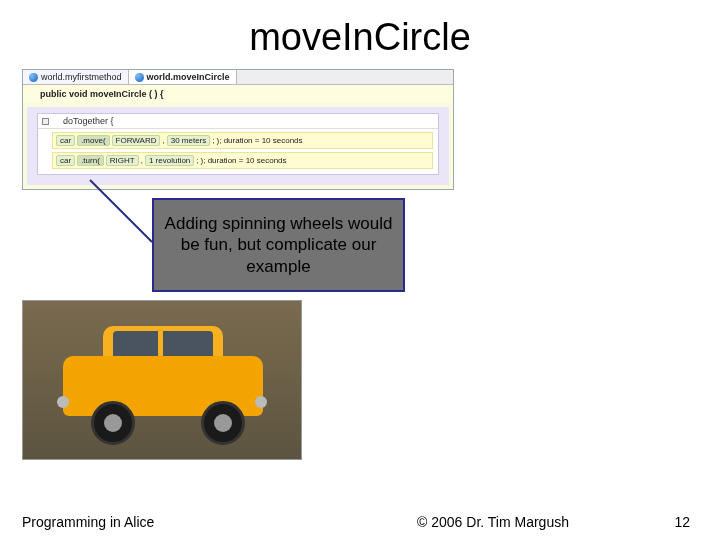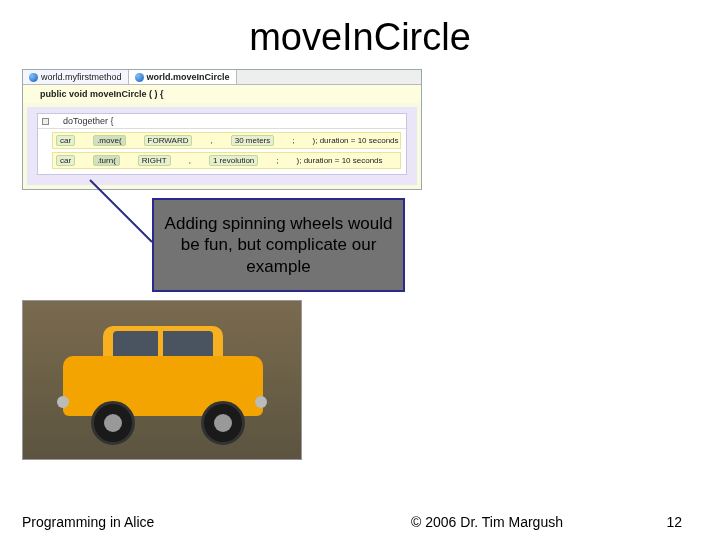--- a/index.html
+++ b/index.html
@@ -4,31 +4,31 @@
 <style>
   * { box-sizing: border-box; margin: 0; padding: 0; }
   html, body { width: 720px; height: 540px; font-family: Arial, Helvetica, sans-serif; background: #fff; }
   .slide { position: relative; width: 720px; height: 540px; }
   .title { text-align: center; font-size: 38px; padding-top: 16px; padding-bottom: 10px; color: #000; }
   .content { display: flex; padding: 0 22px; gap: 14px; }
   .left-col { width: 400px; }
   .right-col { width: 260px; padding-top: 8px; }
 
   
-  .editor { border: 1px solid #9aa; background: #fafae0; font-family: Verdana, Arial, sans-serif; font-size: 9px; color: #222; width: 400px; }
+  .editor { border: 1px solid #9aa; background: #fafae0; font-family: Verdana, Arial, sans-serif; font-size: 9px; color: #222; width: 432px; }
   .tabs { display: flex; background: #eee; border-bottom: 1px solid #bbb; }
   .tab { padding: 2px 6px; display: flex; align-items: center; gap: 3px; background: #f5f5ff; border-right: 1px solid #bbb; }
   .tab.active { background: #fff; font-weight: bold; }
   .globe-icon { width: 9px; height: 9px; border-radius: 50%; background: radial-gradient(circle at 30% 30%, #7ec0ff, #1a5fb4); display: inline-block; }
   .sig { padding: 4px 17px; background: #fffde0; font-weight: bold; }
   .block-area { background: #eae6f7; padding: 6px 10px 10px 10px; margin: 4px; }
   .do-row { border: 1px solid #c9c3e6; background: #fff; }
   .do-header { background: #fff; padding: 2px 4px; font-size: 9px; color: #333; display: flex; align-items: center; gap: 12px; border-bottom: 1px solid #ddd; }
   .do-body { padding: 3px 5px 5px 14px; display: flex; flex-direction: column; gap: 3px; }
-  .code-row { background: #fffcd0; border: 1px solid #e8e4a0; padding: 2px 3px; display: flex; align-items: center; gap: 18px; font-size: 8px; white-space: nowrap; overflow: hidden; }
+  .code-row { background: #fffcd0; border: 1px solid #e8e4a0; padding: 2px 3px; display: flex; align-items: center; gap: 2px; font-size: 8px; white-space: nowrap; overflow: hidden; }
   .chip { background: #e6f0d0; border: 1px solid #c0d89a; padding: 0 3px; border-radius: 2px; }
   .chip-move { background: #d2e0c0; }
   .sq { display:inline-block; width:7px; height:7px; border:1px solid #888; background:#eee; margin-right:2px; vertical-align:middle; }
 
   
   .pointer { position: relative; height: 60px; }
   .pointer svg { position: absolute; left: 60px; top: -18px; width: 80px; height: 80px; }
 
   
   .callout { position: relative; margin-left: 130px; margin-top: -52px; width: 253px; border: 2px solid #2a2a8a; background: #737373; text-align: center; font-size: 17px; line-height: 1.25; padding: 13px 6px; }
@@ -44,21 +44,21 @@
   .wheel.f { left: 68px; top: 100px; }
   .wheel.r { left: 178px; top: 100px; }
   .bumper-f { position:absolute; left:34px; top:95px; width:12px; height:12px; background:#bbb; border-radius:50%;}
   .bumper-r { position:absolute; left:232px; top:95px; width:12px; height:12px; background:#bbb; border-radius:50%;}
 
   
   .bullet-row { display: flex; align-items: flex-start; gap: 8px; font-size: 21px; line-height: 1.25; color: #000; margin-bottom: 6px; }
   .bullet-icon { width: 14px; height: 14px; margin-top: 6px; flex: 0 0 14px; border-radius: 50%; background: radial-gradient(circle at 35% 35%, #a6e0a6, #2e7d32 65%, #14521a); box-shadow: inset -1px -1px 2px rgba(0,0,0,.4); }
 
   
-  .footer { position: absolute; bottom: 10px; left: 0; right: 16px; display: flex; font-size: 14px; color: #000; padding: 0 22px; }
+  .footer { position: absolute; bottom: 10px; left: 0; right: 8px; display: flex; font-size: 14px; color: #000; padding: 0 22px; }
   .footer .l { flex: 1; text-align: left; }
   .footer .c { flex: 1; text-align: center; }
   .footer .r { flex: 0 0 40px; text-align: right; }
 </style>
 </head>
 <body>
 <div class="slide">
 
   <div class="title">moveInCircle</div>
 

